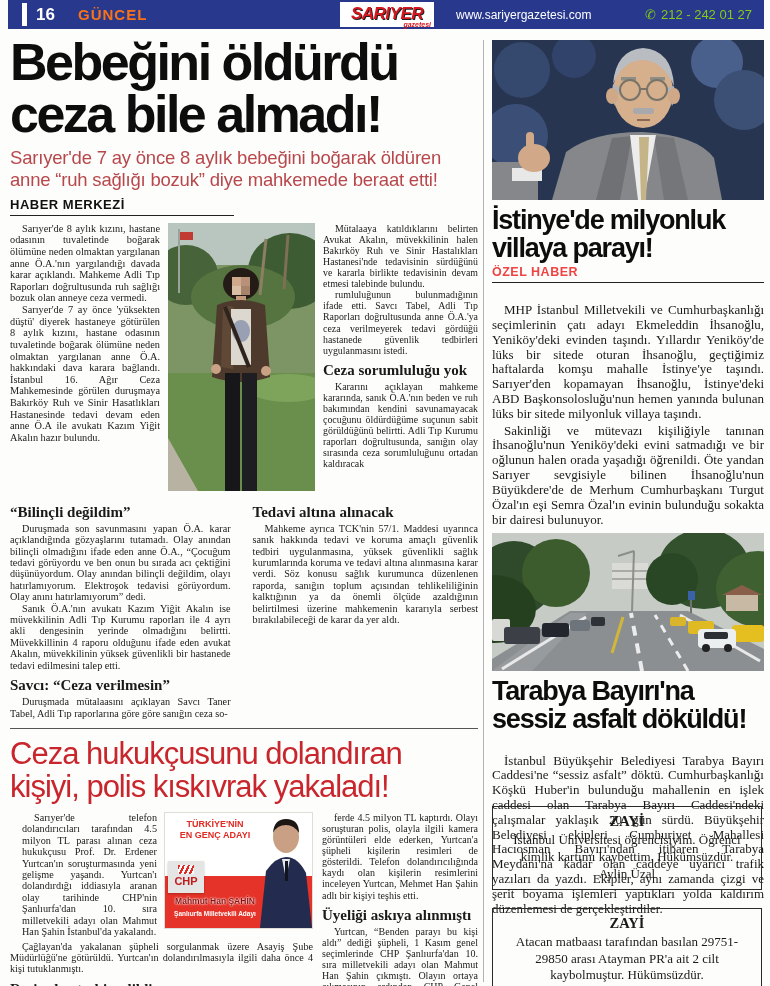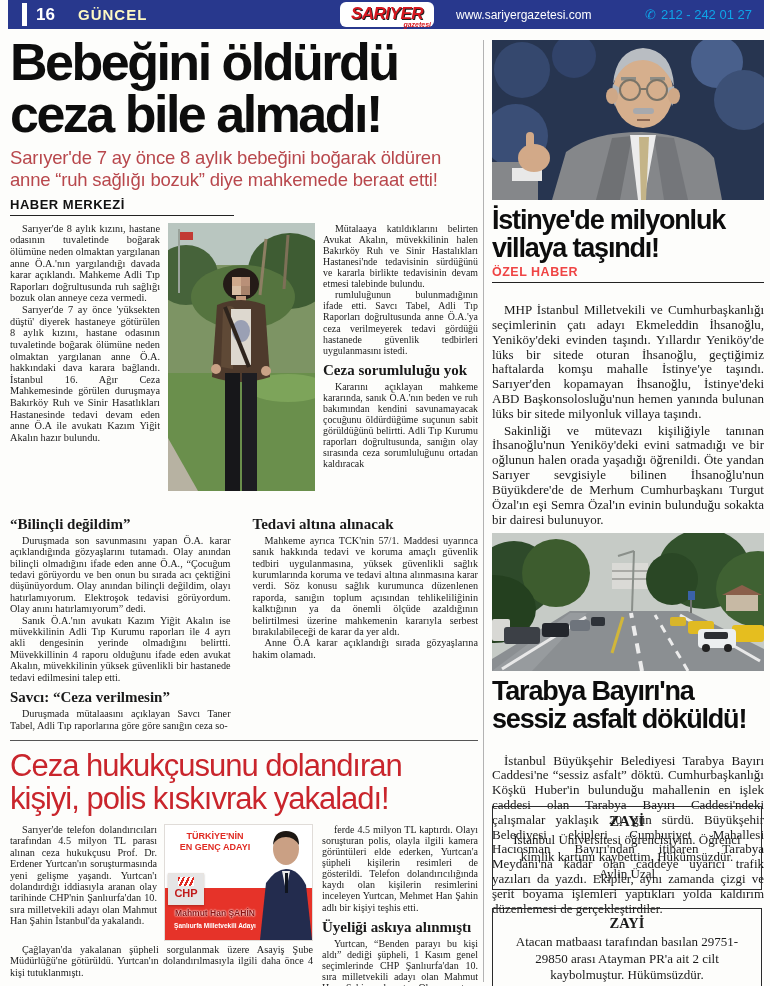--- a/index.html
+++ b/index.html
@@ -6,26 +6,26 @@
   body{
     width:770px;height:986px;position:relative;background:#fdfdfb;
     font-family:"Liberation Serif", serif;color:#1a1a1a;overflow:hidden;
   }
   
   .topbar{position:absolute;left:8px;top:0;width:756px;height:29px;background:#28388d;}
   .topbar .pageno{
     position:absolute;left:14px;top:3px;color:#fff;font:700 17px "Liberation Sans",sans-serif;
     border-left:5px solid #fff;padding-left:9px;line-height:23px;
   }
-  .topbar .section{position:absolute;left:70px;top:6px;color:#fef9c3;font:700 15px "Liberation Sans",sans-serif;letter-spacing:1px;}
-  .logo-box{position:absolute;left:332px;top:2px;width:94px;height:25px;background:#fff;text-align:center;border-radius:6px;}
+  .topbar .section{position:absolute;left:70px;top:6px;color:#f97316;font:700 15px "Liberation Sans",sans-serif;letter-spacing:1px;}
+  .logo-box{position:absolute;left:332px;top:2px;width:94px;height:25px;background:#fff;text-align:center;}
   .logo-main{font:900 17px "Liberation Sans",sans-serif;font-style:italic;color:#d6171f;letter-spacing:-0.5px;line-height:23px;text-shadow:1px 1px 0 #222;}
   .logo-sub{position:absolute;right:3px;bottom:-1px;font:italic 700 7px "Liberation Sans",sans-serif;color:#d6171f;}
   .topbar .site{position:absolute;left:448px;top:8px;color:#fff;font:400 12px "Liberation Sans",sans-serif;}
-  .topbar .phone{position:absolute;right:12px;top:7px;color:#0ea5e9;font:400 13px "Liberation Sans",sans-serif;}
+  .topbar .phone{position:absolute;right:12px;top:7px;color:#84cc16;font:400 13px "Liberation Sans",sans-serif;}
   .phone-glyph{margin-right:5px;}
   
   .vdivider{position:absolute;left:483px;top:40px;bottom:4px;width:1px;background:#b3b3b3;}
   .left-sec{position:absolute;left:10px;top:36px;width:468px;}
   .right-sec{position:absolute;left:492px;top:40px;width:272px;height:946px;}
   p{margin:0;text-indent:12px;text-align:justify;}
   .bh{font:700 15px "Liberation Serif",serif;margin:6px 0 2px;text-indent:0;}
   
   .headline-main{
     font:700 52px "Liberation Sans",sans-serif;letter-spacing:-2.5px;line-height:1.0;
@@ -36,32 +36,32 @@
     letter-spacing:-0.2px;margin:0 0 6px;
   }
   .byline{
     font:700 13px "Liberation Sans",sans-serif;color:#111;letter-spacing:0.5px;
     border-bottom:1.5px solid #222;width:224px;padding-bottom:3px;margin-bottom:7px;
   }
   .row1{display:flex;gap:8px;}
   .bcol1{width:150px;font-size:10.3px;line-height:1.13;}
   .bcol2{width:155px;font-size:9.9px;line-height:1.12;}
   .photo1{width:147px;height:268px;flex:none;}
-  .row2{display:flex;gap:22px;margin-top:19px;}
+  .row2{display:flex;gap:22px;margin-top:7px;}
   .colA{width:225px;font-size:10.2px;line-height:1.12;}
   .colB{width:230px;font-size:10.2px;line-height:1.12;}
   .hr-left{border:none;border-top:1px solid #555;margin:9px 0 8px;}
   
   .headline-fraud{
     font:400 31px "Liberation Sans",sans-serif;color:#c9252c;line-height:1.08;
     letter-spacing:-1px;margin:0 0 8px;
   }
   .fraud-body{display:flex;gap:9px;}
   .fraud-left{width:303px;}
-  .fraud-row{display:flex;gap:7px;}
+  .fraud-row{display:flex;gap:7px;margin-left:12px;}
   .fcol1{width:149px;font-size:10.2px;line-height:1.12;}
   .fraud-wide{font-size:10.2px;line-height:1.12;margin-top:3px;}
   .fcol3{width:156px;font-size:10px;line-height:1.11;}
   
   .chp-ad{position:relative;width:147px;height:115px;flex:none;background:#fff;border:1px solid #e0dcd8;overflow:hidden;}
   .ad-red-band{position:absolute;left:0;right:0;bottom:0;height:52px;background:#e63329;}
   .ad-slogan{position:absolute;left:4px;top:6px;width:92px;text-align:center;
     font:700 9px "Liberation Sans",sans-serif;color:#e02a22;line-height:1.25;}
   .ad-logo{position:absolute;left:3px;top:48px;width:34px;height:30px;background:#e5e5e5;border:1.5px solid #e8e4e0;
     box-shadow:0 1px 2px rgba(0,0,0,.25);text-align:center;}
@@ -166,21 +166,20 @@
       <div class="colA">
         <div class="bh">“Bilinçli değildim”</div>
         <p>Duruşmada son savunmasını yapan Ö.A. karar açıklandığında gözyaşlarını tutamadı. Olay anından bilinçli olmadığını ifade eden anne Ö.A., “Çocuğum tedavi görüyordu ve ben onun bu sırada acı çektiğini düşünüyordum. Olay anından bilinçli değildim, olayı hatırlamıyorum. Elektroşok tedavisi görüyordum. Olay anını hatırlamıyorum” dedi.</p>
         <p>Sanık Ö.A.'nın avukatı Kazım Yiğit Akalın ise müvekkilinin Adli Tıp Kurumu raporları ile 4 ayrı akli dengesinin yerinde olmadığını belirtti. Müvekkillinin 4 raporu olduğunu ifade eden avukat Akalın, müvekkilinin yüksek güvenlikli bir hastanede tedavi edilmesini talep etti.</p>
         <div class="bh">Savcı: “Ceza verilmesin”</div>
         <p>Duruşmada mütalaasını açıklayan Savcı Taner Tabel, Adli Tıp raporlarına göre göre sanığın ceza so-</p>
       </div>
       <div class="colB">
         <div class="bh">Tedavi altına alınacak</div>
         <p>Mahkeme ayrıca TCK'nin 57/1. Maddesi uyarınca sanık hakkında tedavi ve koruma amaçlı güvenlik tedbiri uygulanmasına, yüksek güvenlikli sağlık kurumlarında koruma ve tedavi altına alınmasına karar verdi. Söz konusu sağlık kurumunca düzenlenen raporda, sanığın toplum açısından tehlikeliliğinin kalktığının ya da önemli ölçüde azaldığının belirtilmesi üzerine mahkemenin kararıyla serbest bırakılabileceği de karar da yer aldı.</p>
-        <p>Anne Ö.A karar açıklandığı sırada gözyaşlarına hakim olamadı.</p>
       </div>
     </div>
   </div>
 
   <hr class="hr-left">
 
   <div>
     <h2 class="headline-fraud">Ceza hukukçusunu dolandıran kişiyi, polis kıskıvrak yakaladı!</h2>
     <div class="fraud-body">
       <div class="fraud-left">
@@ -252,21 +251,21 @@
     <line x1="148" y1="49" x2="155" y2="49" stroke="#7a7468" stroke-width="2"></line>
     <rect x="141" y="68" width="21" height="6" rx="3" fill="#a7a9ad"></rect>
     <line x1="145" y1="80" x2="158" y2="80" stroke="#8a6753" stroke-width="2"></line>
     <rect x="0" y="122" width="46" height="38" fill="#85878a"></rect>
     <rect x="20" y="128" width="30" height="13" fill="#e8e8e8"></rect>
     <ellipse cx="42" cy="118" rx="16" ry="14" fill="#d2a988"></ellipse>
     <rect x="34" y="92" width="8" height="28" rx="4" fill="#d2a988"></rect>
   </svg>
 
   <div>
-    <h2 class="headline-right">İstinye'de milyonluk villaya taşındı!</h2>
+    <h2 class="headline-right">İstinye'de milyonluk villaya parayı!</h2>
     <div class="byline-r">ÖZEL HABER</div>
     <div class="rtext">
       <p>MHP İstanbul Milletvekili ve Cumhurbaşkanlığı seçimlerinin çatı adayı Ekmeleddin İhsanoğlu, Yeniköy'deki evinden taşındı. Yıllardır Yeniköy'de lüks bir sitede oturan İhsanoğlu, geçtiğimiz haftalarda komşu mahalle İstinye'ye taşındı. Sarıyer'den kopamayan İhsanoğlu, İstinye'deki ABD Başkonsolosluğu'nun hemen yanında bulunan lüks bir sitede milyonluk villaya taşındı.</p>
       <p>Sakinliği ve mütevazı kişiliğiyle tanınan İhsanoğlu'nun Yeniköy'deki evini satmadığı ve bir oğlunun halen orada yaşadığı öğrenildi. Öte yandan Sarıyer sevgisiyle bilinen İhsanoğlu'nun Büyükdere'de de Merhum Cumhurbaşkanı Turgut Özal'ın eşi Semra Özal'ın evinin bulunduğu sokakta bir dairesi bulunuyor.</p>
     </div>
   </div>
 
   <svg class="photo-street" viewBox="0 0 272 138">
     <rect width="272" height="138" fill="#c6cbc6"></rect>
     <rect x="120" y="30" width="36" height="26" fill="#dadad6"></rect>

